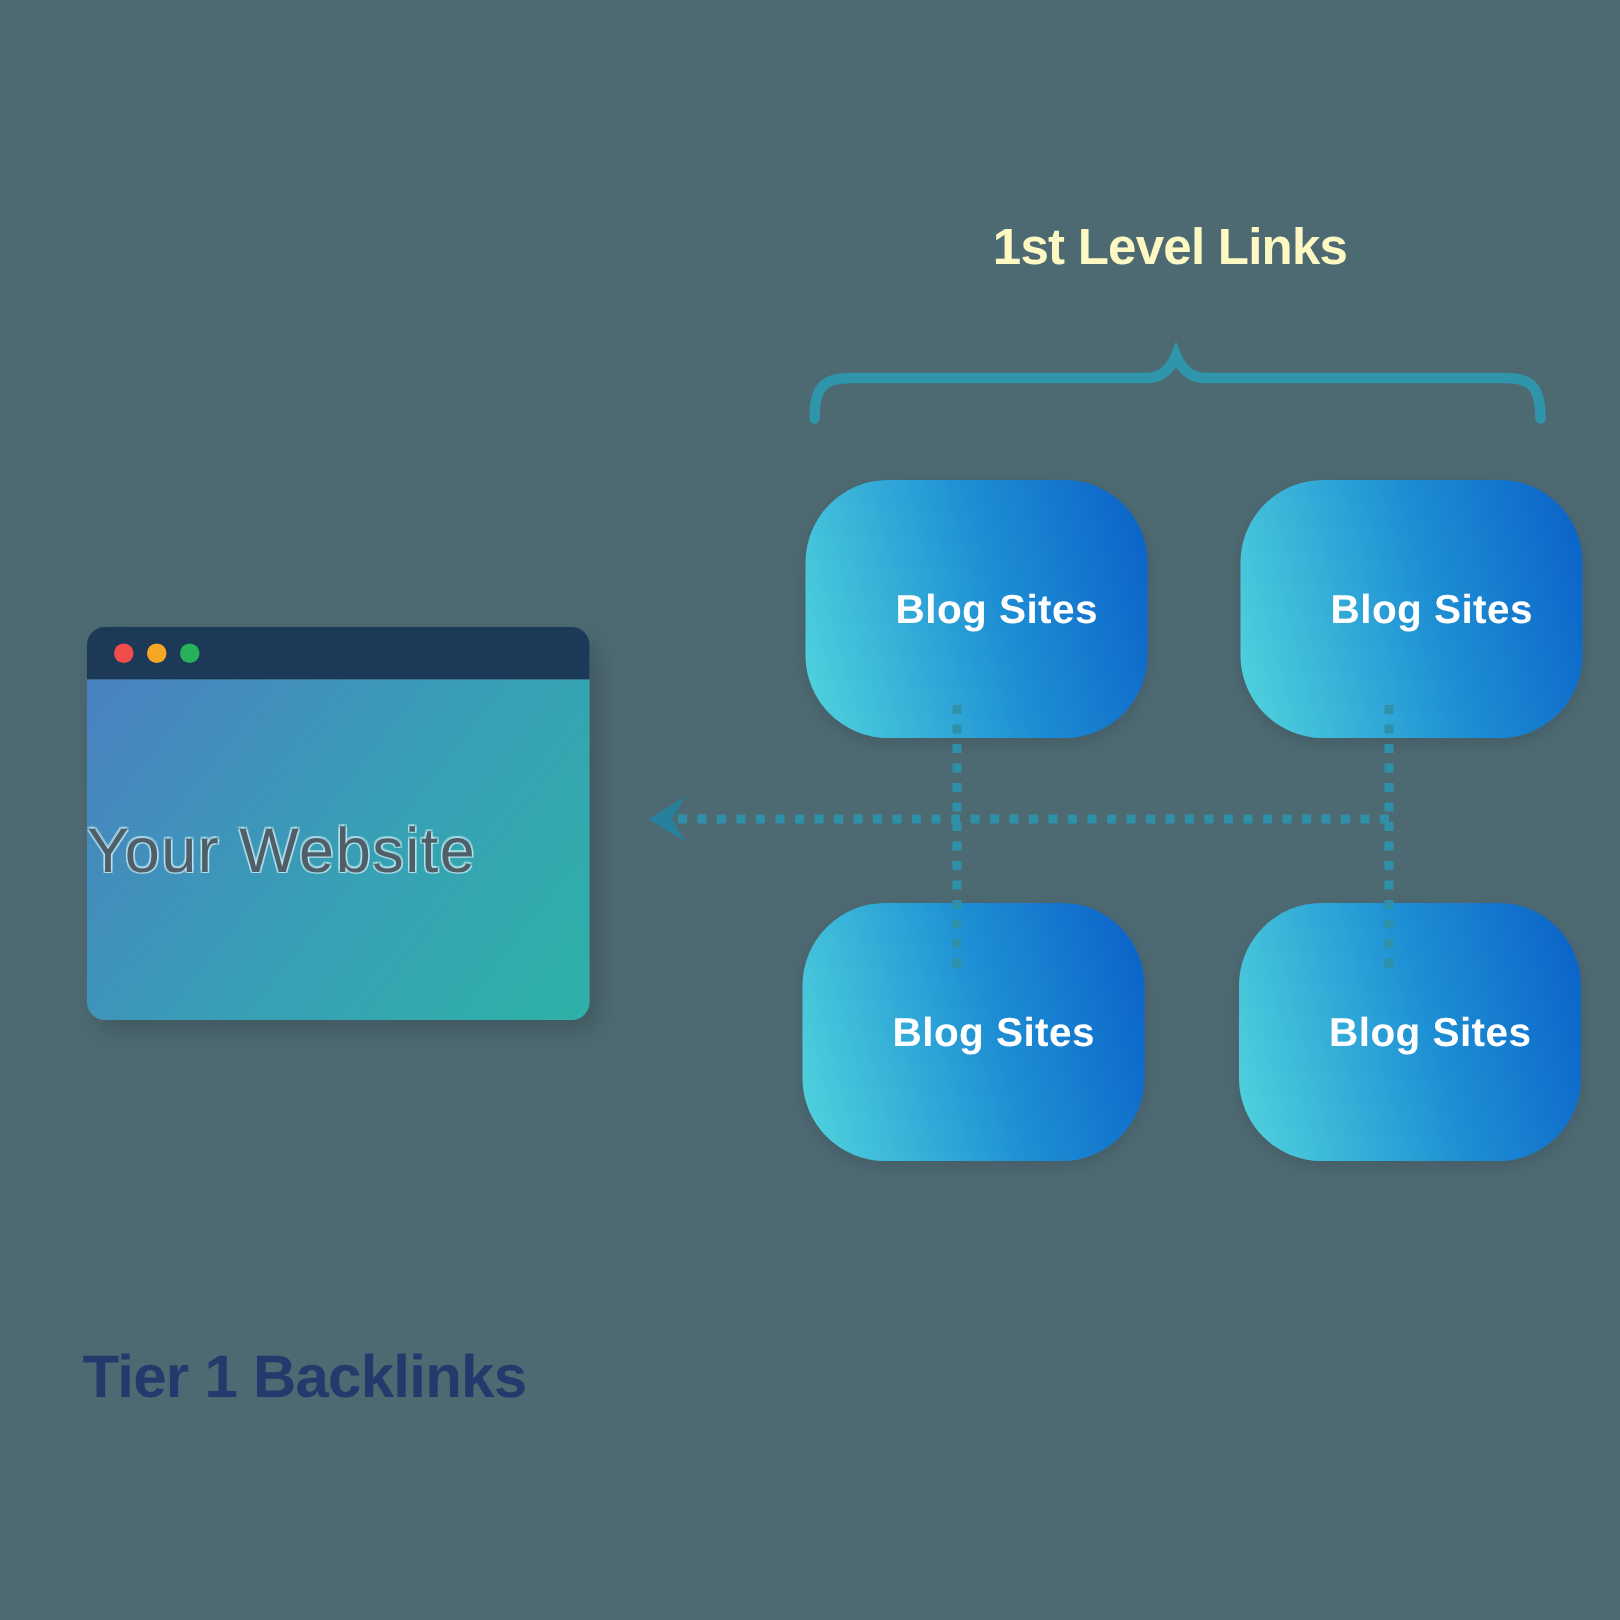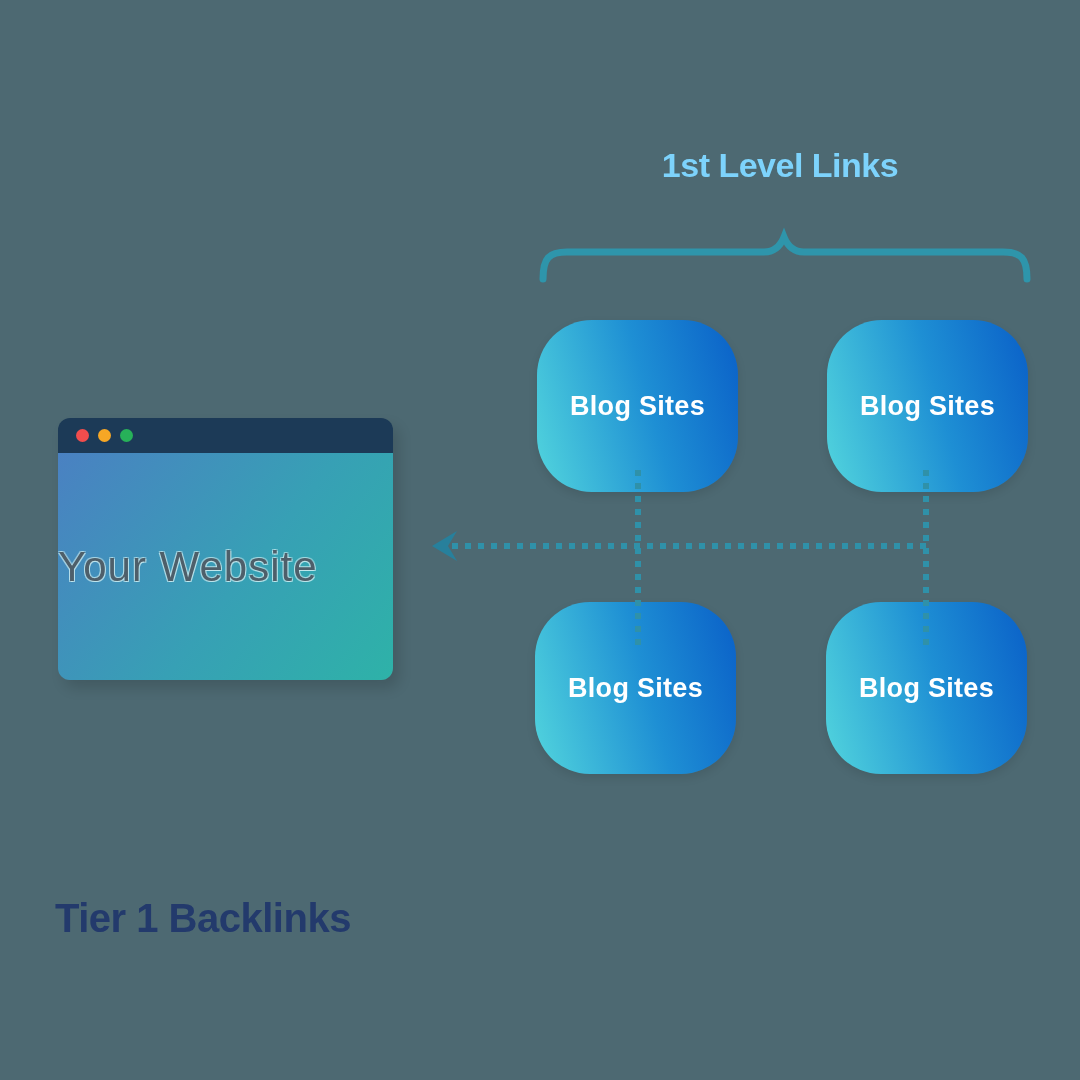--- a/index.html
+++ b/index.html
@@ -11,21 +11,21 @@
     font-family: "Liberation Sans", sans-serif;
   }
 
   
   .level-title {
     position: absolute;
     left: 780px; top: 146px;
     transform: translateX(-50%);
     font-size: 34px; font-weight: 800;
     letter-spacing: -0.5px;
-    color: #7dd3fc;
+    color: #fef9c3;
     white-space: nowrap;
     z-index: 3;
   }
   .footer-title {
     position: absolute;
     left: 55px; top: 896px;
     font-size: 40px; font-weight: 800;
     letter-spacing: -0.5px;
     color: #233a6c;
     white-space: nowrap;
@@ -80,20 +80,21 @@
   .blog-box {
     position: absolute;
     width: 201px; height: 172px;
     border-radius: 55px;
     background: linear-gradient(75deg, #52d5dd 0%, #1e8fd4 55%, #0a60c8 100%);
     display: flex;
     align-items: center;
     justify-content: center;
     box-shadow: 0 4px 10px rgba(0,0,0,0.10);
     z-index: 1;
+    padding-left: 27px;
   }
   .blog-box span {
     color: #ffffff;
     font-size: 27px;
     font-weight: 700;
     letter-spacing: 0.3px;
     white-space: nowrap;
   }
   .box-tl { left: 537px; top: 320px; }
   .box-tr { left: 827px; top: 320px; }

